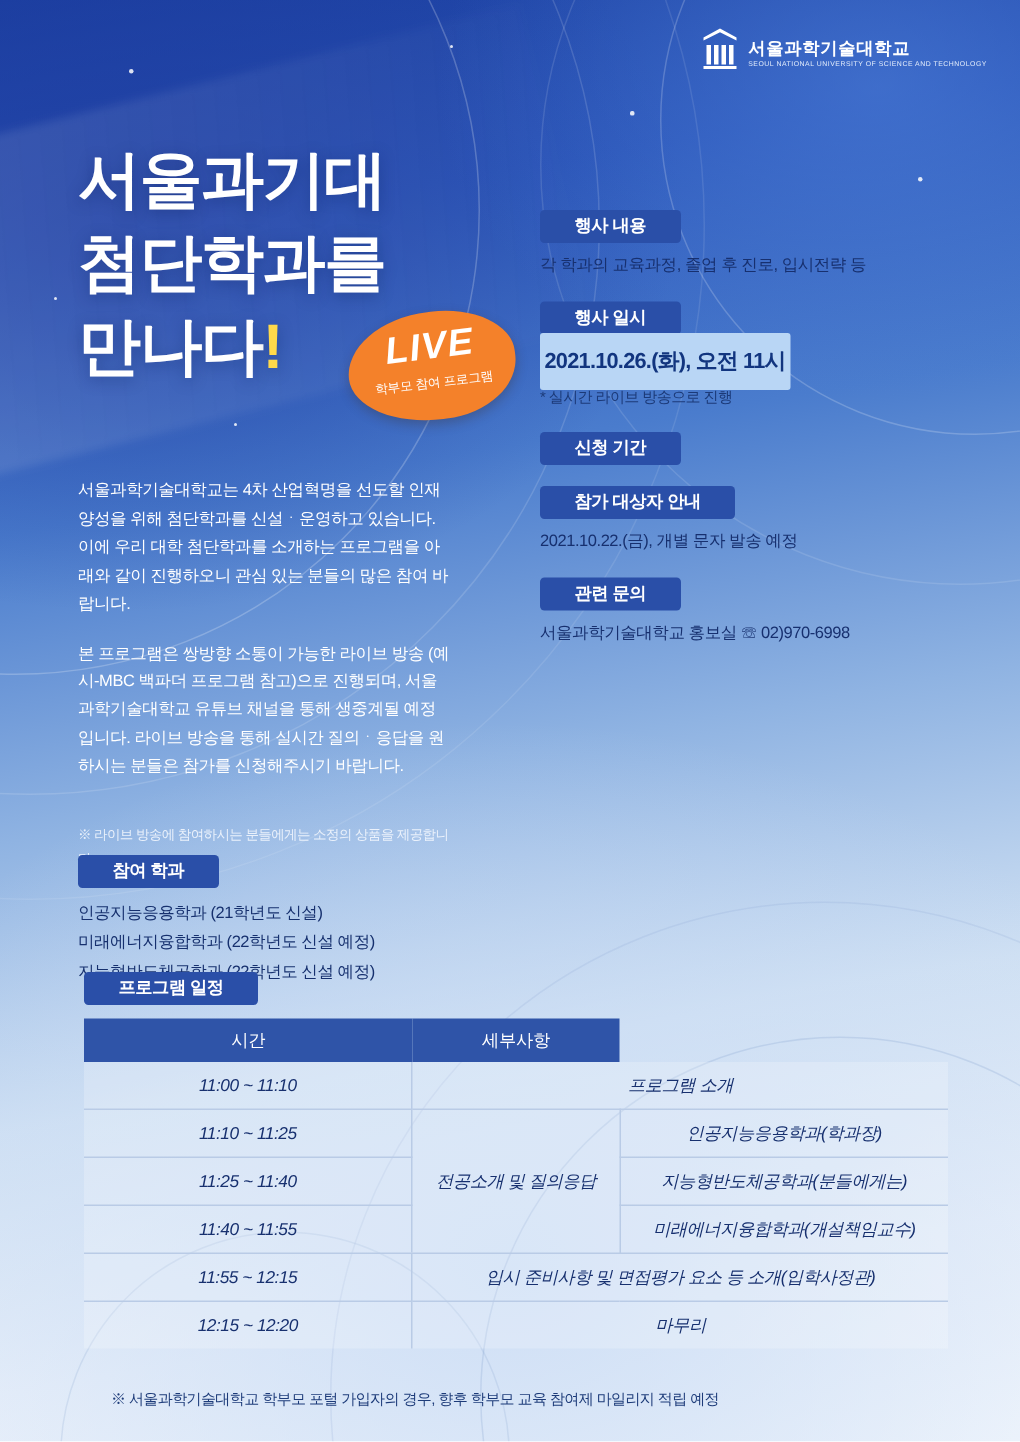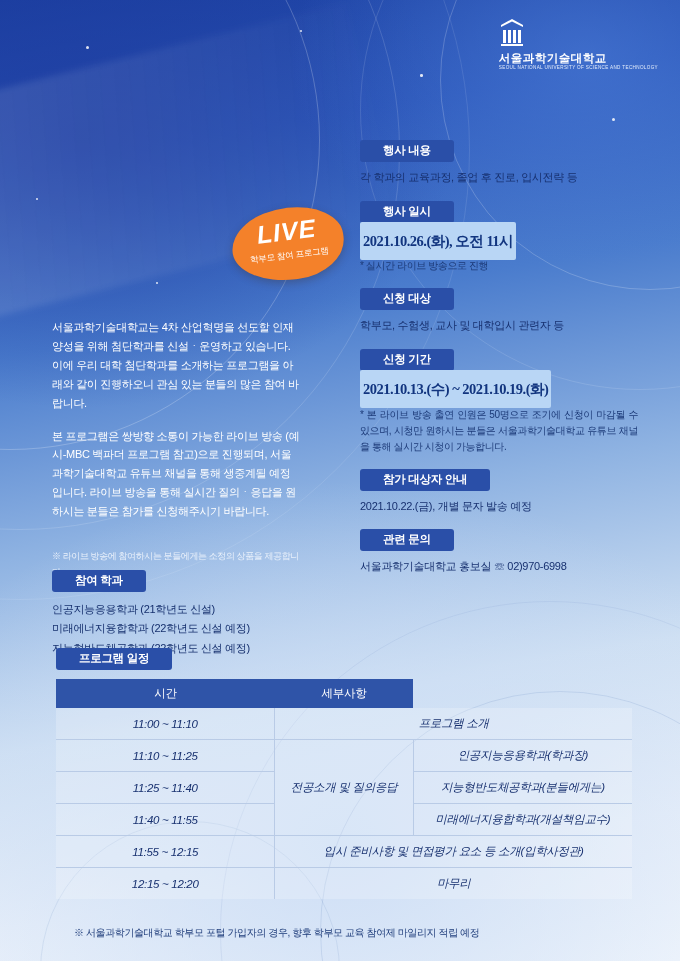--- a/index.html
+++ b/index.html
@@ -34,21 +34,21 @@
   .glowline {
     position: absolute; left: -120px; top: 60px; width: 500px; height: 220px;
     background: linear-gradient(100deg, rgba(255,255,255,0.14), rgba(255,255,255,0));
     transform: rotate(-14deg); filter: blur(3px);
   }
   .dot { position: absolute; background: rgba(255,255,255,0.85); border-radius: 50%; }
 
   
   .logo-row {
     position: absolute; right: 22px; top: 18px;
-    display: flex; align-items: flex-start; gap: 6px; flex-direction: column;
+    display: flex; align-items: flex-end; gap: 6px;
   }
   .logo-mark { width: 26px; height: 28px; }
   .logo-text-wrap { line-height: 1.05; }
   .logo-ko { font-size: 11.5px; color: #ffffff; letter-spacing: 0.5px; font-weight: bold; }
   .logo-en { font-size: 4.6px; color: #e3ecfb; letter-spacing: 0.35px; margin-top: 2px; }
 
   
   .title {
     position: absolute; left: 52px; top: 92px;
     color: #ffffff; font-weight: bold; font-size: 42px;
@@ -97,21 +97,21 @@
 
   
   .right-col { position: absolute; left: 360px; top: 140px; width: 278px; }
   .block { margin-bottom: 14px; }
   .block .body {
     color: #17306f; font-size: 11px; line-height: 1.62; letter-spacing: -0.3px;
     margin-top: 7px;
   }
   .big-blue { color: #12357f; font-size: 14.5px; font-weight: bold; letter-spacing: -0.5px; }
   .hl {
-    background: #b9d6f5; padding: 11px 3px; border-radius: 2px; font-family: Liberation Serif, serif;
+    background: #b9d6f5; padding: 11px 3px; border-radius: 2px;
   }
   .small-note { font-size: 10px; color: #1c3a78; line-height: 1.6; letter-spacing: -0.4px; }
 
   
   .dept { position: absolute; left: 52px; top: 570px; width: 260px; }
   .dept .body { color: #16306e; font-size: 11px; line-height: 1.75; margin-top: 8px; letter-spacing: -0.3px; }
 
   
   .sched { position: absolute; left: 56px; top: 648px; width: 576px; }
   table { border-collapse: collapse; width: 100%; margin-top: 9px; }
@@ -164,20 +164,27 @@
       <rect x="14" y="12" width="3" height="13" fill="#ffffff"></rect>
       <rect x="19" y="12" width="3" height="13" fill="#ffffff"></rect>
       <rect x="2" y="26" width="22" height="2" fill="#ffffff"></rect>
     </svg>
     <div class="logo-text-wrap">
       <div class="logo-ko">서울과학기술대학교</div>
       <div class="logo-en">SEOUL NATIONAL UNIVERSITY OF SCIENCE AND TECHNOLOGY</div>
     </div>
   </div>
 
+  <div class="title">
+    <div>서울과기대</div>
+    <div>첨단학과를</div>
+    <div>
+      <span class="l3">만나다</span><span class="excl">!</span>
+    </div>
+  </div>
 
   <div class="live-badge">
     <div class="live-blob"></div>
     <div class="live-txt">LIVE</div>
     <div class="live-sub">학부모 참여 프로그램</div>
   </div>
 
   <div class="lead">
     <p>서울과학기술대학교는 4차 산업혁명을 선도할 인재 양성을 위해 첨단학과를 신설ㆍ운영하고 있습니다. 이에 우리 대학 첨단학과를 소개하는 프로그램을 아래와 같이 진행하오니 관심 있는 분들의 많은 참여 바랍니다.</p>
     <p>본 프로그램은 쌍방향 소통이 가능한 라이브 방송 (예시-MBC 백파더 프로그램 참고)으로 진행되며, 서울과학기술대학교 유튜브 채널을 통해 생중계될 예정입니다. 라이브 방송을 통해 실시간 질의ㆍ응답을 원하시는 분들은 참가를 신청해주시기 바랍니다.</p>
@@ -192,32 +199,24 @@
     </div>
 
     <div class="block">
       <span class="tagbox">행사 일시</span>
       <div class="body">
         <span class="big-blue hl">2021.10.26.(화), 오전 11시</span>
         <div class="small-note" style="margin-top:5px;">* 실시간 라이브 방송으로 진행</div>
       </div>
     </div>
 
-    <div class="block">
-      <span class="tagbox">신청 대상</span>
-      <div class="body">학부모, 수험생, 교사 및  대학입시 관련자 등</div>
-    </div>
 
 
     <div class="block">
       <span class="tagbox">신청 기간</span>
-      <div class="body">
-        <span class="big-blue hl">2021.10.13.(수) ~ 2021.10.19.(화)</span>
-        <div class="small-note" style="margin-top:5px; text-align:justify;">* 본 라이브 방송 출연 인원은 50명으로 조기에 신청이 마감될 수 있으며, 시청만 원하시는 분들은 서울과학기술대학교 유튜브 채널을 통해 실시간 시청이 가능합니다.</div>
-      </div>
     </div>
 
     <div class="block">
       <span class="tagbox">참가 대상자 안내</span>
       <div class="body">2021.10.22.(금), 개별 문자 발송 예정</div>
     </div>
 
     <div class="block">
       <span class="tagbox">관련 문의</span>
       <div class="body">서울과학기술대학교 홍보실 ☏ 02)970-6998</div>

